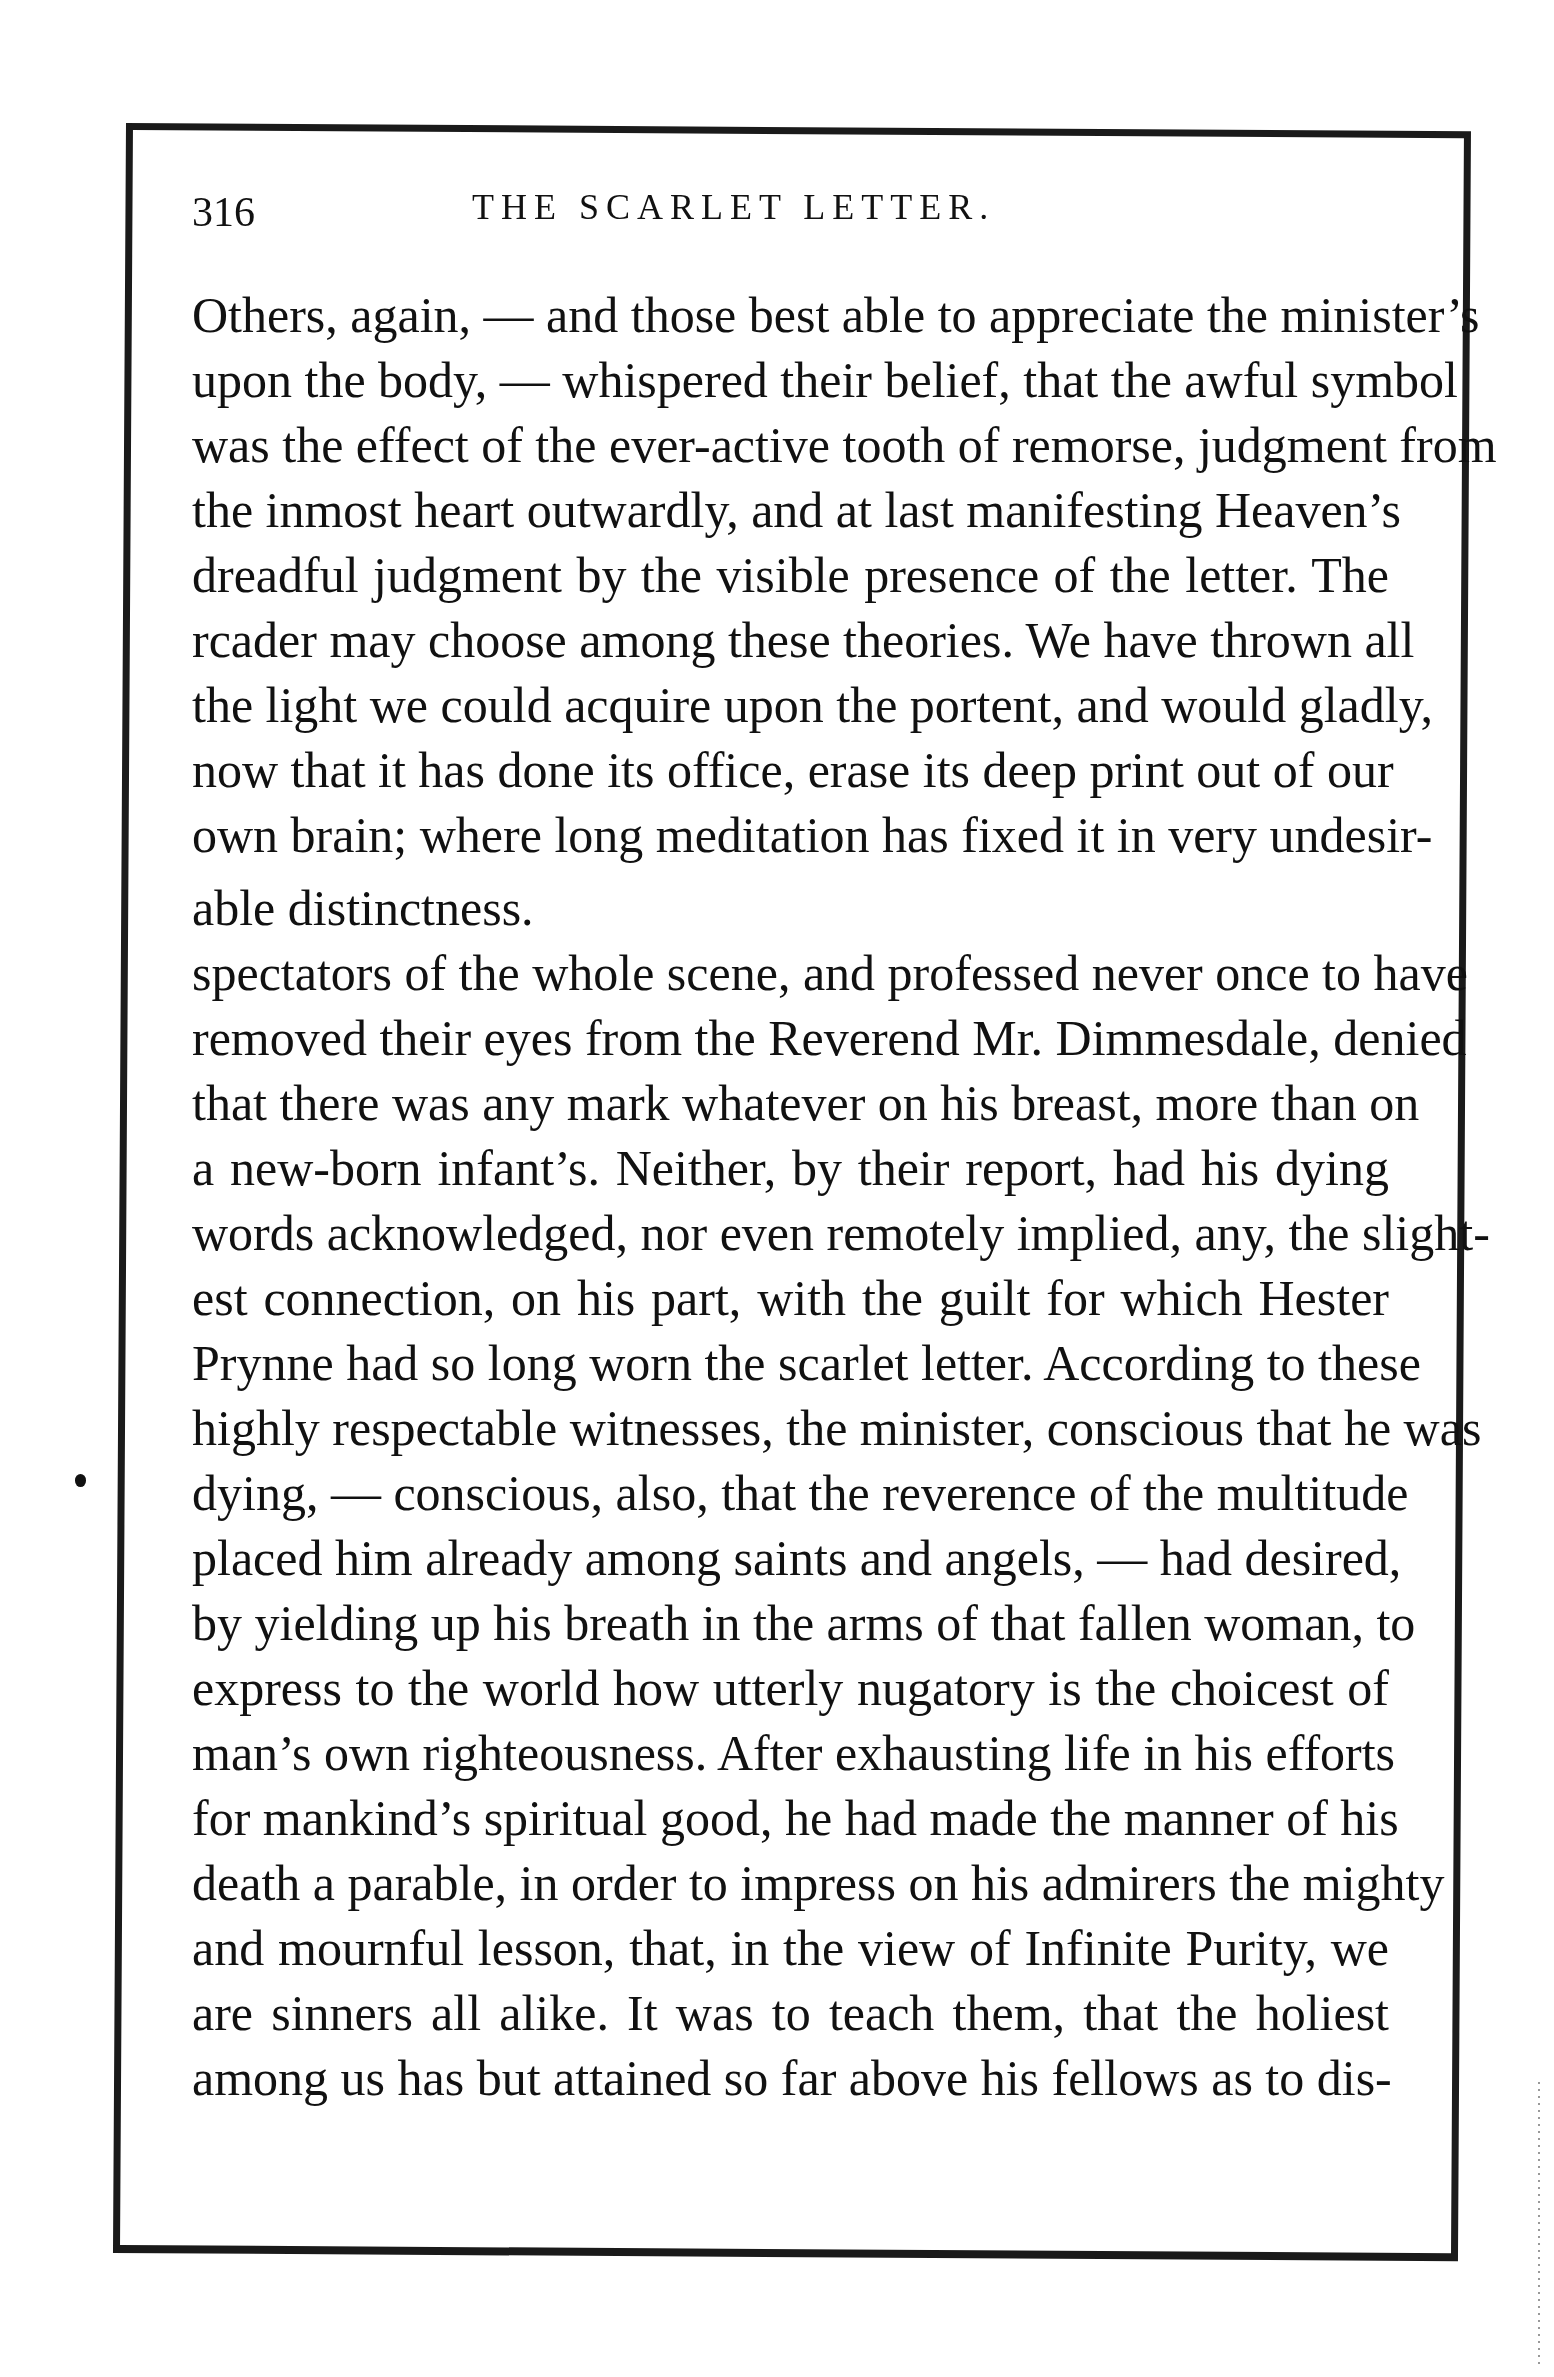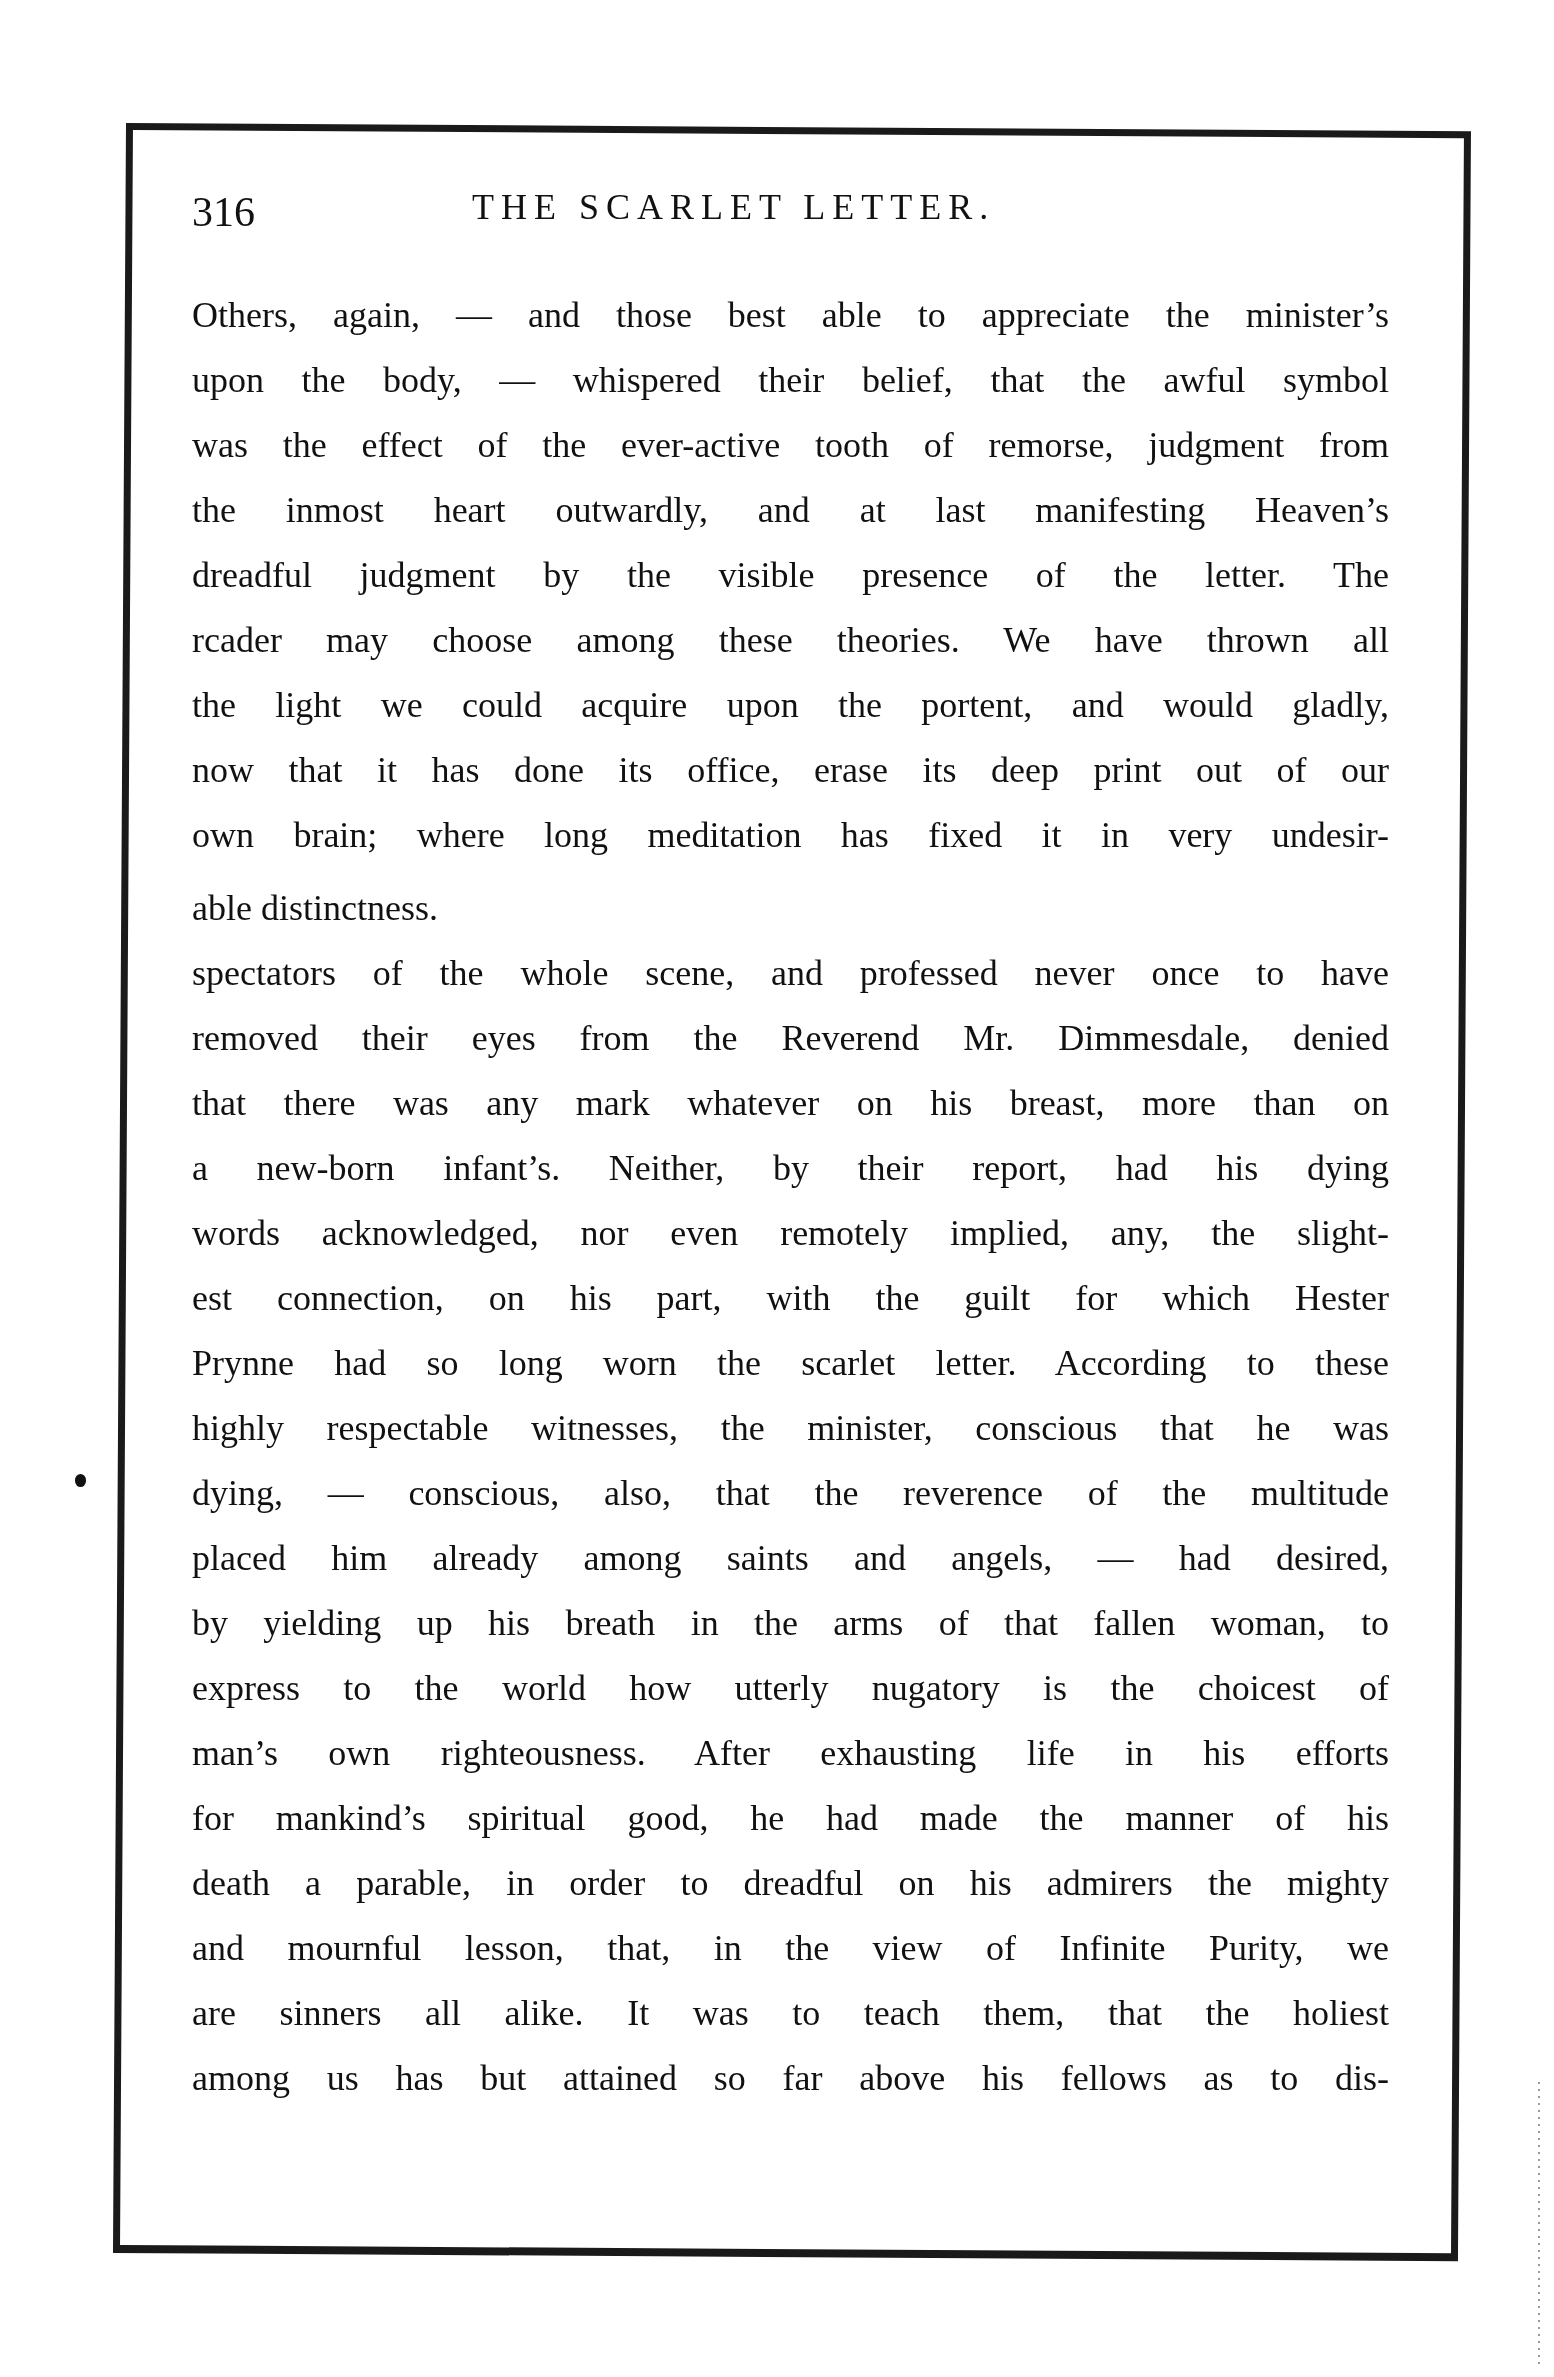--- a/index.html
+++ b/index.html
@@ -52,21 +52,21 @@
   .text-block {
     position: absolute;
     left: 192px;
     top: 283px;
     width: 1197px;
   }
   .line {
     display: block;
     height: 65px;
     line-height: 65px;
-    font-size: 36px;
+    font-size: 50px;
     white-space: nowrap;
     text-align: justify;
     text-align-last: justify;
     overflow: visible;
   }
   .line.last-of-para {
     text-align-last: left;
     margin-top: 8px;
   }
   .line.indent {
@@ -124,21 +124,21 @@
     <span class="line">words acknowledged, nor even remotely implied, any, the slight-</span>
     <span class="line">est connection, on his part, with the guilt for which Hester</span>
     <span class="line">Prynne had so long worn the scarlet letter. According to these</span>
     <span class="line">highly respectable witnesses, the minister, conscious that he was</span>
     <span class="line">dying, — conscious, also, that the reverence of the multitude</span>
     <span class="line">placed him already among saints and angels, — had desired,</span>
     <span class="line">by yielding up his breath in the arms of that fallen woman, to</span>
     <span class="line">express to the world how utterly nugatory is the choicest of</span>
     <span class="line">man’s own righteousness. After exhausting life in his efforts</span>
     <span class="line">for mankind’s spiritual good, he had made the manner of his</span>
-    <span class="line">death a parable, in order to dreadful on his admirers the mighty</span>
+    <span class="line">death a parable, in order to impress on his admirers the mighty</span>
     <span class="line">and mournful lesson, that, in the view of Infinite Purity, we</span>
     <span class="line">are sinners all alike. It was to teach them, that the holiest</span>
     <span class="line">among us has but attained so far above his fellows as to dis-</span>
   </div>
 </div>
 
 <div class="margin-dot"></div>
 <div class="scan-noise"></div>
 
 

